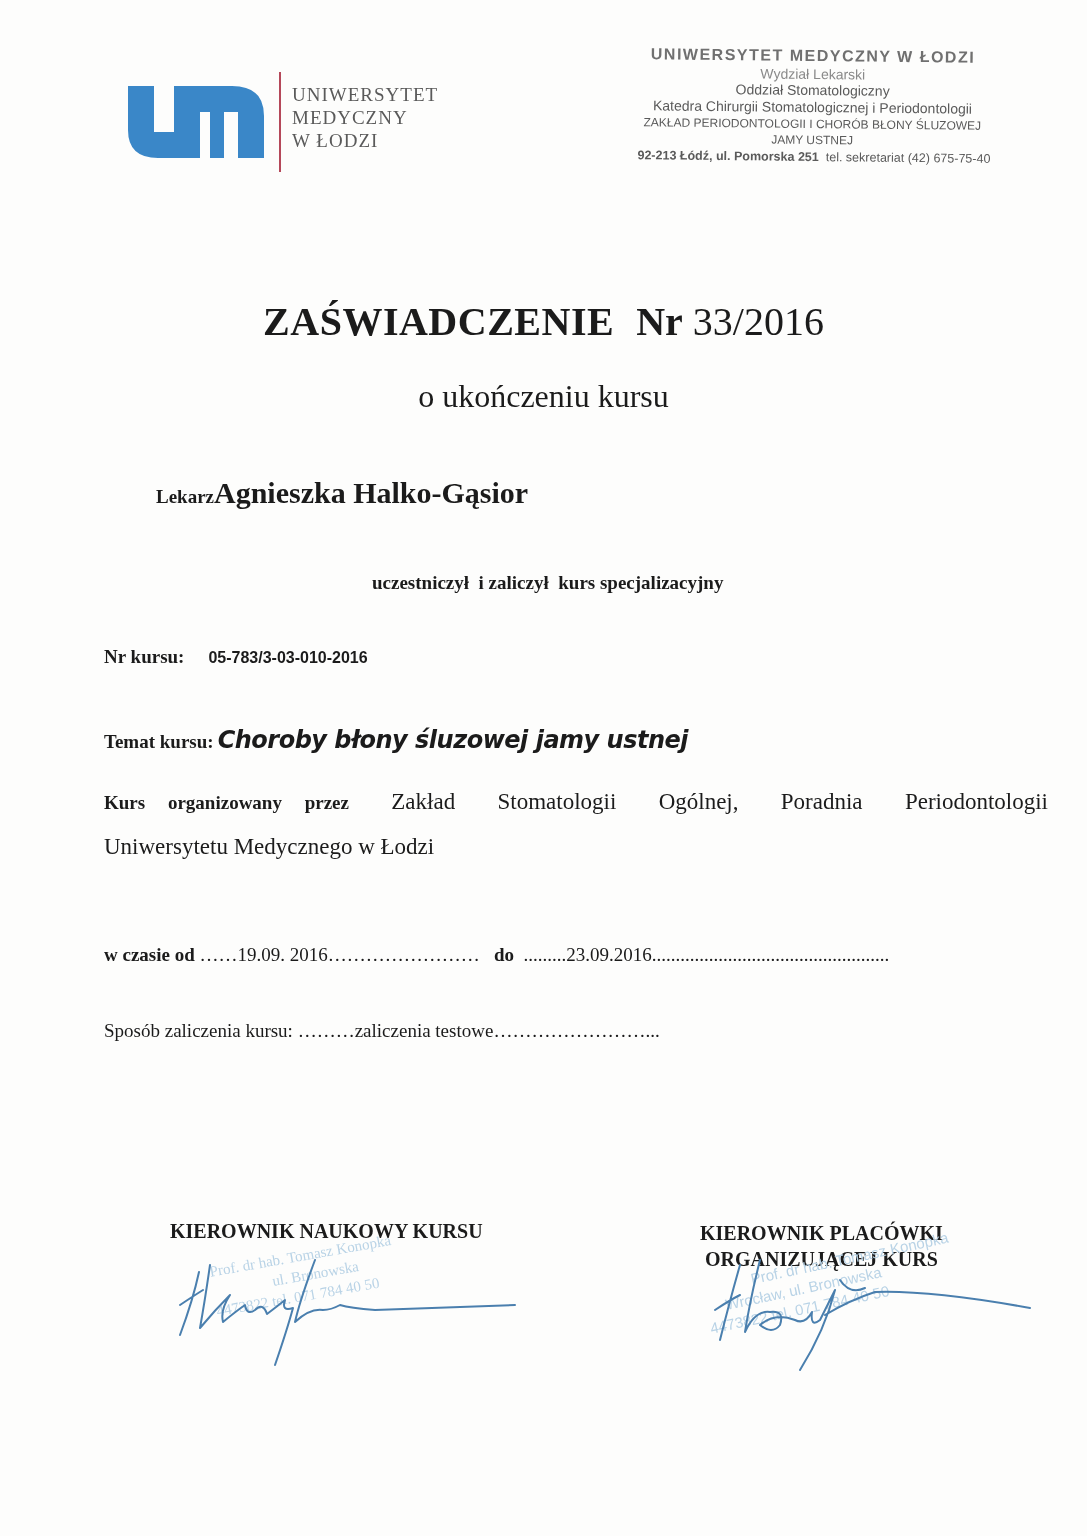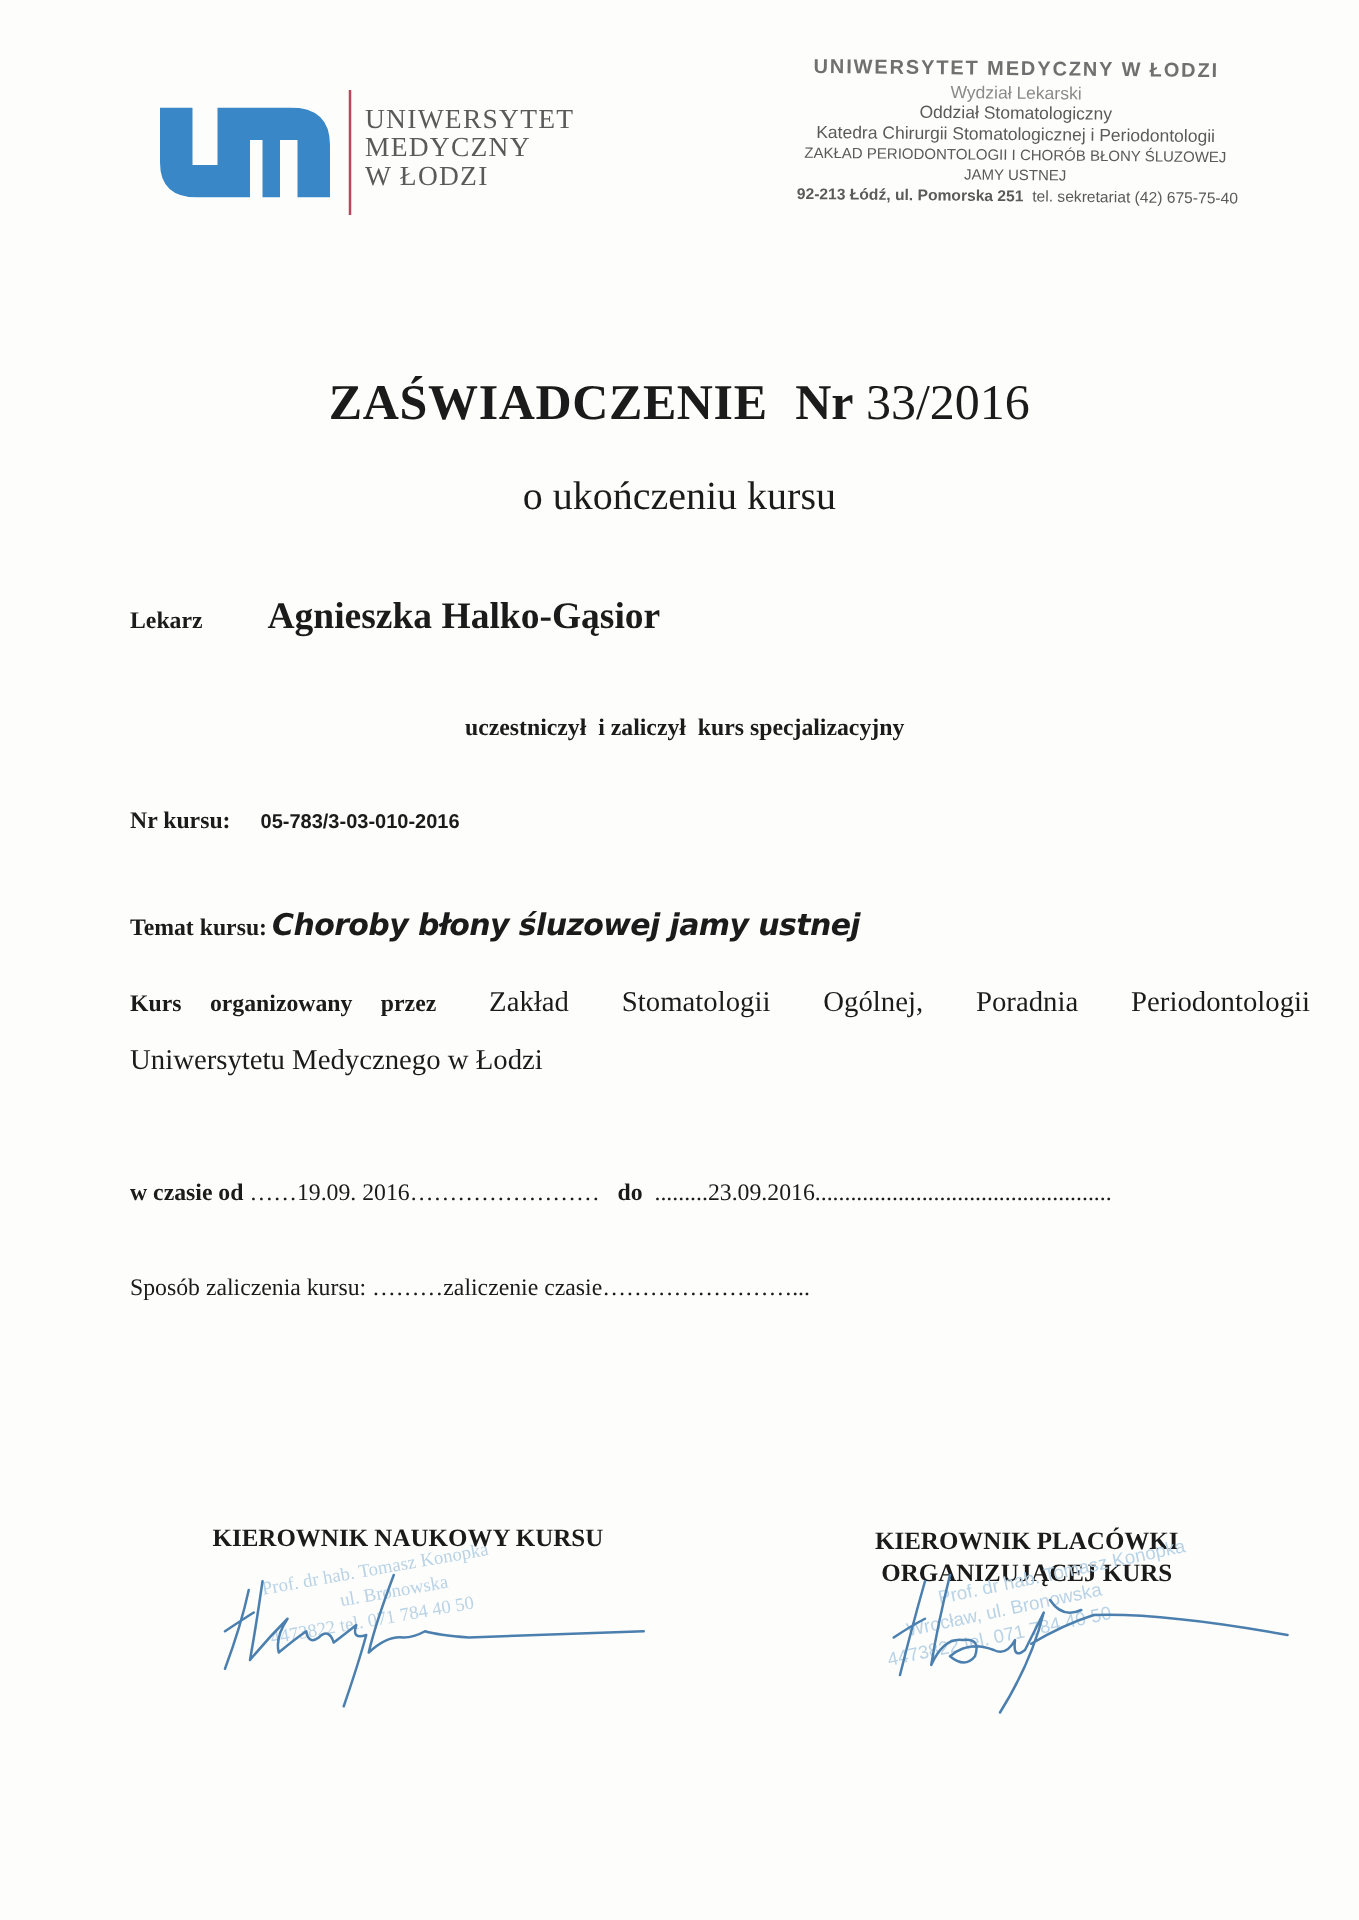--- a/index.html
+++ b/index.html
@@ -8,21 +8,21 @@
       background: #fdfdfc;
       font-family: "Liberation Serif", serif;
       color: #1b1b1b;
     }
     .abs { position: absolute; }
 
     
     .logo-mark { left: 128px; top: 86px; width: 136px; height: 72px; }
     .logo-divider { left: 279px; top: 72px; width: 2px; height: 100px; background: #b5485a; }
     .logo-text {
-      left: 292px; top: 83px; font-size: 22px; line-height: 23px; letter-spacing: 1px;
+      left: 292px; top: 83px; font-size: 19px; line-height: 23px; letter-spacing: 1px;
       color: #5a5a5a; font-family: "Liberation Serif", serif;
     }
     .logo-text div { white-space: nowrap; }
 
     
     .stamp {
       left: 630px; top: 46px; width: 365px; text-align: center;
       font-family: "Liberation Sans", sans-serif; color: #5a5a5a;
       transform: rotate(0.6deg);
     }
@@ -38,21 +38,21 @@
     
     .title { left: 0; width: 1087px; top: 298px; text-align: center; font-size: 40px; }
     .title .t-main { font-weight: bold; letter-spacing: 0.5px; }
     .title .t-nr { font-weight: bold; margin-left: 22px; }
     .title .t-num { font-weight: normal; }
     .subtitle { left: 0; width: 1087px; top: 378px; text-align: center; font-size: 32px; }
 
     .label-bold { font-weight: bold; }
 
     .doctor-row { left: 104px; top: 476px; white-space: nowrap; }
-    .doctor-row .lbl { font-size: 19px; font-weight: bold; display: inline-block; width: 110px; }
+    .doctor-row .lbl { font-size: 19px; font-weight: bold; display: inline-block; width: 110px; text-align: right; }
     .doctor-row .name { font-size: 30px; font-weight: bold; }
 
     .participated { left: 372px; top: 572px; font-size: 19px; font-weight: bold; white-space: pre; }
 
     .course-nr { left: 104px; top: 646px; font-size: 19px; white-space: nowrap; }
     .course-nr .val { font-family: "Liberation Sans", sans-serif; font-weight: bold; font-size: 16px; margin-left: 24px; }
 
     .topic { left: 104px; top: 726px; white-space: nowrap; }
     .topic .lbl { font-size: 19px; font-weight: bold; }
     .topic .val { font-family: "DejaVu Sans", sans-serif; font-style: italic; font-weight: bold; font-size: 24px; letter-spacing: -0.5px; }
@@ -130,21 +130,21 @@
     <span>Periodontologii</span>
   </div>
   <div>Uniwersytetu Medycznego w Łodzi</div>
 </div>
 
 <div class="abs period">
   <span class="lbl">w czasie od</span> <span class="val">……19.09. 2016……………………</span>&nbsp;&nbsp;&nbsp;<span class="lbl">do</span>&nbsp;&nbsp;<span class="val">.........23.09.2016..................................................</span>
 </div>
 
 <div class="abs method">
-  <span class="lbl">Sposób zaliczenia kursu:</span> <span>………zaliczenie czasie……………………...</span>
+  <span class="lbl">Sposób zaliczenia kursu:</span> <span>………zaliczenia testowe……………………...</span>
 </div>
 
 <div class="abs sig-left-label">KIEROWNIK NAUKOWY KURSU</div>
 <div class="abs sig-stamp sig-stamp-left">
   <div>Prof. dr hab. Tomasz Konopka</div>
   <div style="padding-left:60px">ul. Bronowska</div>
   <div>4473822     tel. 071 784 40 50</div>
 </div>
 <svg class="abs signature" style="left:175px; top:1250px;" width="350" height="120">
   <path d="M24 22 Q18 50 5 85 M5 55 Q20 45 28 40 M35 15 Q30 50 25 78 M25 78 Q40 60 55 45 Q45 60 48 72 Q60 62 70 55 Q72 66 80 60 Q88 52 92 64 Q100 58 110 50 Q106 62 118 58 Q112 80 100 115 M140 10 Q125 50 120 72 Q135 58 148 60 Q156 60 165 55 Q175 58 200 60 Q260 58 340 55" fill="none" stroke="#4a7fae" stroke-width="2" stroke-linecap="round" stroke-linejoin="round"></path>

